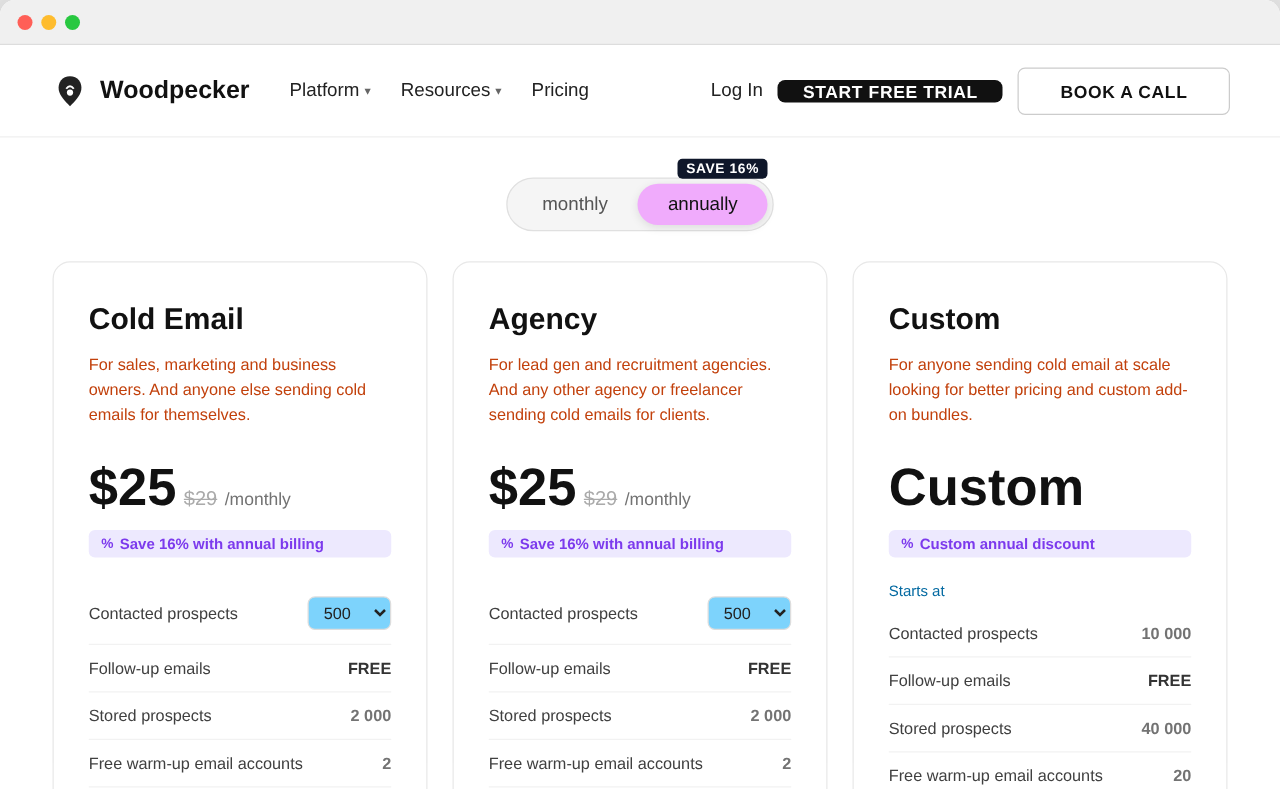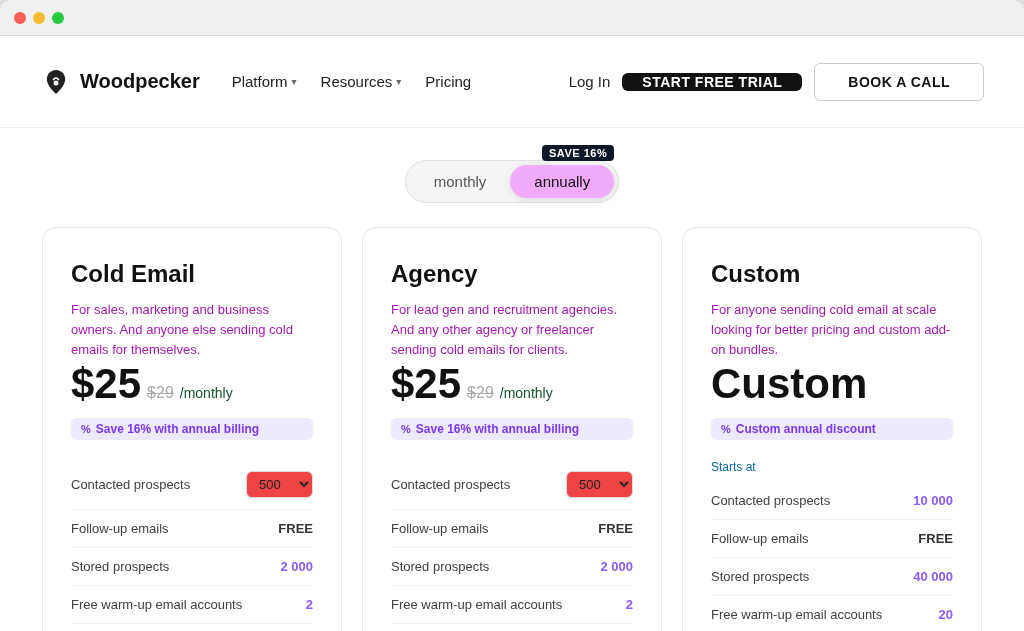--- a/index.html
+++ b/index.html
@@ -32,21 +32,21 @@
     .dot-red { background: #ff5f57; }
     .dot-yellow { background: #febc2e; }
     .dot-green { background: #28c840; }
     .page { background: #fff; }
 
     
     .navbar {
       display: flex;
       align-items: center;
       padding: 0 40px;
-      height: 92px;
+      height: 74px;
       border-bottom: 1px solid #f0f0f0;
     }
     .logo {
       display: flex;
       align-items: center;
       gap: 8px;
       font-size: 20px;
       font-weight: 700;
       color: #111;
       margin-right: 32px;
@@ -167,43 +167,44 @@
       flex-direction: column;
     }
     .card-title {
       font-size: 24px;
       font-weight: 700;
       color: #111;
       margin-bottom: 12px;
     }
     .card-desc {
       font-size: 13px;
-      color: #a21caf;
+      color: #c2410c;
       line-height: 1.55;
+      margin-bottom: 24px;
       min-height: 52px;
     }
     .price-row {
       display: flex;
       align-items: baseline;
       gap: 6px;
       margin-bottom: 10px;
     }
     .price-main {
       font-size: 42px;
       font-weight: 800;
       color: #111;
     }
     .price-original {
       font-size: 16px;
       color: #aaa;
       text-decoration: line-through;
     }
     .price-period {
       font-size: 14px;
-      color: #14532d;
+      color: #737373;
     }
     .price-custom {
       font-size: 42px;
       font-weight: 800;
       color: #111;
       margin-bottom: 10px;
     }
     .discount-badge {
       display: inline-flex;
       align-items: center;
@@ -226,28 +227,28 @@
     }
     .feature-row {
       display: flex;
       justify-content: space-between;
       align-items: center;
       padding: 11px 0;
       border-bottom: 1px solid #f2f2f2;
       font-size: 13px;
     }
     .feature-label { color: #404040; font-weight: 400; }
-    .feature-value { color: #8b5cf6; font-weight: 600; }
+    .feature-value { color: #737373; font-weight: 600; }
     .feature-value.free { color: #333; }
     .feature-select {
       border: 1px solid #ddd;
       border-radius: 6px;
       padding: 4px 8px;
       font-size: 13px;
-      background: #ef4444;
+      background: #7dd3fc;
       color: #222;
       cursor: pointer;
       appearance: auto;
     }
     .starts-at {
       font-size: 12px;
       color: #0369a1;
       margin-bottom: 8px;
     }
   </style>

